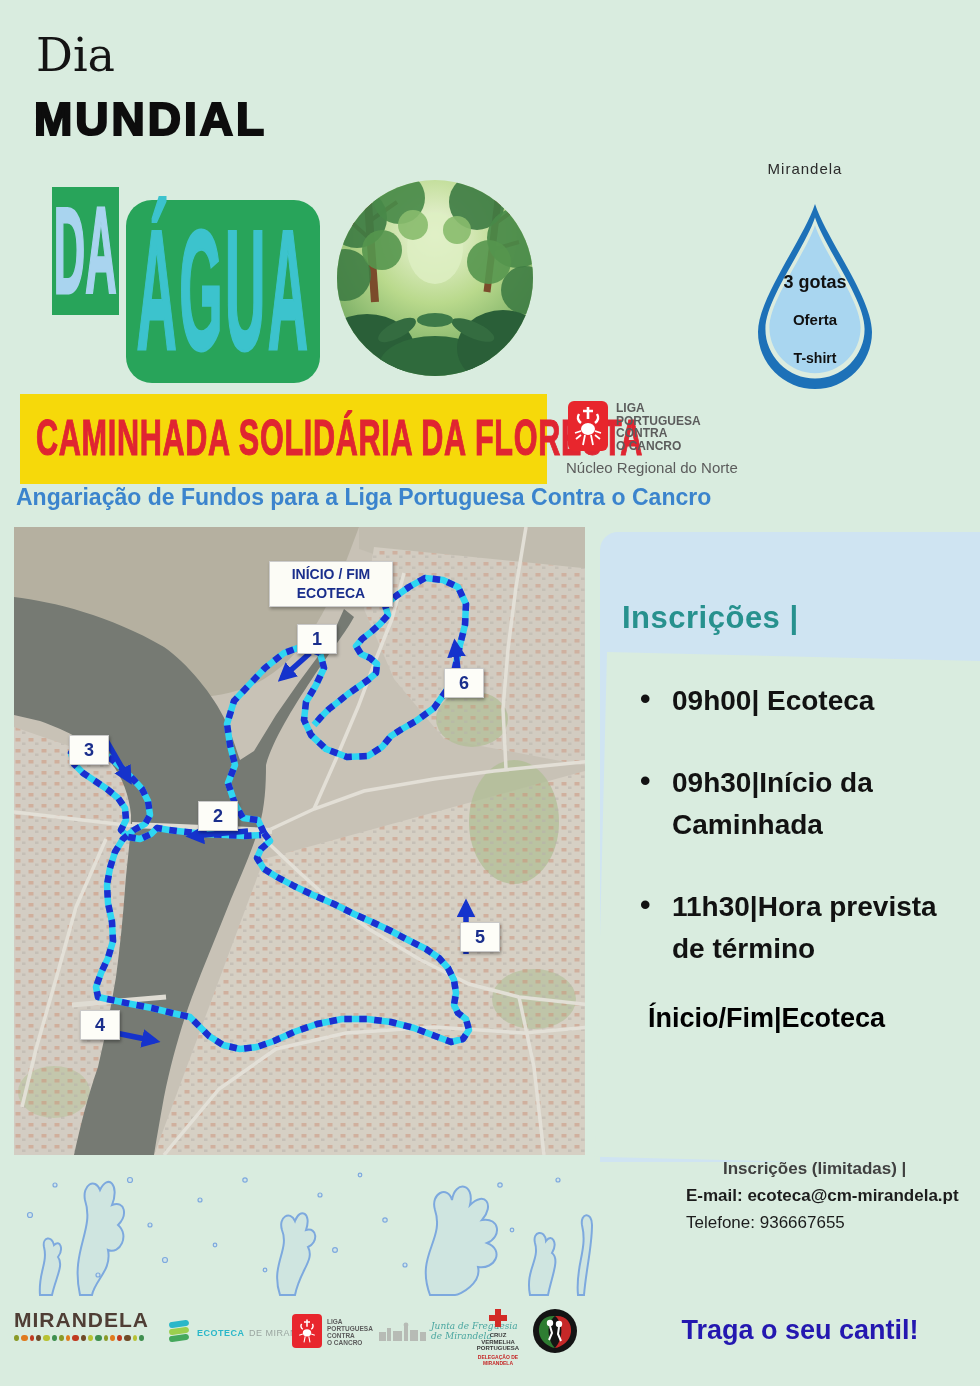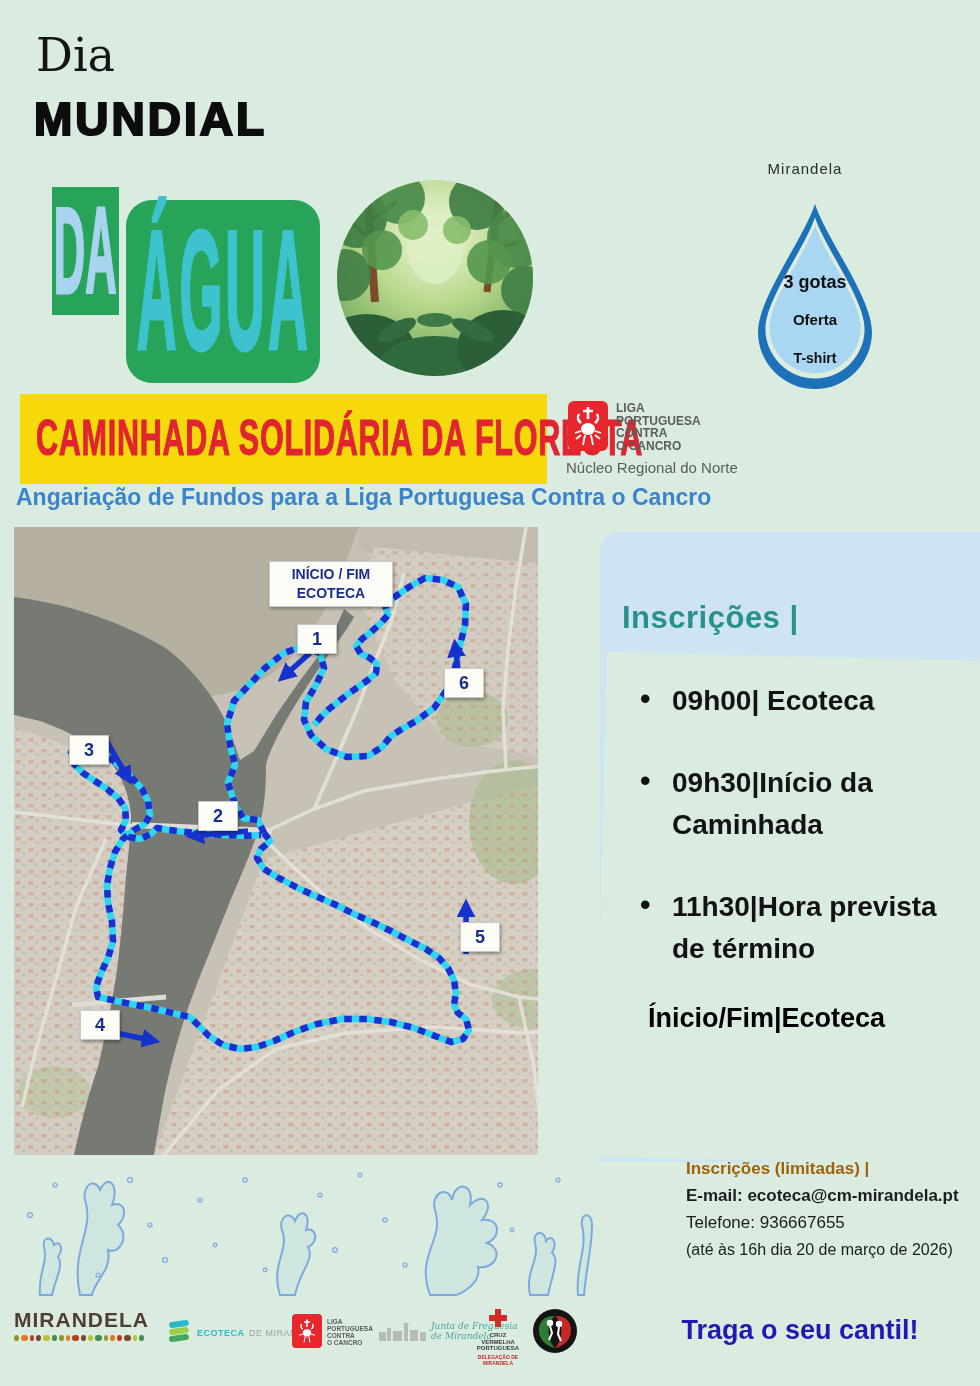--- a/index.html
+++ b/index.html
@@ -41,42 +41,42 @@
 
   
   .liga-sq{left:568px;top:401px;width:40px;height:50px;background:#e8262d;border-radius:6px;
            display:flex;align-items:center;justify-content:center;}
   .liga-tx{left:616px;top:402px;font-size:12px;line-height:12.5px;color:#5c5c5c;font-weight:600;}
   .liga-sub{left:566px;top:459px;font-size:15px;color:#5c5c5c;}
 
   .subtitle{left:16px;top:484px;width:700px;font-size:23px;font-weight:700;color:#3b84cd;}
 
   
-  .map{left:14px;top:527px;width:524px;height:628px;background:#c2410c;overflow:hidden;}
+  .map{left:14px;top:527px;width:571px;height:628px;background:#c2410c;overflow:hidden;}
   .m-box{position:absolute;width:38px;height:28px;background:#fdfdf8;border:1px solid #c9c9c9;
          box-shadow:1px 2px 3px rgba(0,0,0,.35);display:flex;align-items:center;justify-content:center;
          font-size:18px;font-weight:700;color:#1a2e8c;}
   .m-label{position:absolute;left:255px;top:34px;width:122px;background:#fcfcf6;border:1px solid #cccccc;
          box-shadow:1px 2px 3px rgba(0,0,0,.3);text-align:center;font-size:14px;line-height:19px;
          font-weight:700;color:#1a2e8c;padding:3px 0;}
 
   
   .panel{left:600px;top:532px;width:380px;height:630px;background:#cfe4f2;border-radius:18px 0 0 0;}
   .tilt{left:607px;top:652px;width:420px;height:505px;background:#d9ecdf;transform:rotate(1.4deg);
         transform-origin:top left;}
   .prog-h{left:622px;top:600px;font-size:31px;font-weight:700;color:#27918e;letter-spacing:.5px;}
   .sched{left:640px;top:680px;width:312px;list-style:none;margin:0;padding:0;}
   .sched li{position:relative;padding-left:32px;margin-bottom:40px;font-size:28px;line-height:42px;
             font-weight:700;color:#121212;}
   .sched li::before{content:"•";position:absolute;left:0;top:-2px;font-size:30px;}
   .startend{left:648px;top:1003px;font-size:27px;font-weight:700;color:#000000;}
 
   
   .insc{left:686px;top:1155px;font-size:17px;line-height:27px;color:#1c1c1c;}
-  .insc .h{color:#a16207;font-weight:700;}
+  .insc .h{color:#404040;font-weight:700;margin-left:37px;}
   .insc .b{font-weight:700;}
   .insc .small{font-size:16px;}
 
   .cta{left:660px;top:1315px;width:280px;text-align:center;font-size:27px;font-weight:700;color:#2418b0;}
 
   
   .splash{left:0;top:1155px;width:600px;height:145px;}
 
   
   .lg-mir{left:14px;top:1308px;width:130px;}
@@ -298,21 +298,20 @@
     <li>09h00| Ecoteca</li>
     <li>09h30|Início da Caminhada</li>
     <li>11h30|Hora prevista de término</li>
   </ul>
   <div class="abs startend">Ínicio/Fim|Ecoteca</div>
 
   <div class="abs insc">
     <div class="h">Inscrições (limitadas) |</div>
     <div class="b">E-mail: ecoteca@cm-mirandela.pt</div>
     <div>Telefone: 936667655</div>
-    <div class="small">(até às 16h dia 20 de março de 2026)</div>
   </div>
 
   <div class="abs splash">
     <svg width="600" height="145" viewBox="0 0 600 145" opacity="0.85">
       <g stroke="#6e9ede" stroke-width="2" fill="rgba(150,185,235,0.16)">
         <path d="M80,140 C70,95 95,75 85,45 C82,30 95,22 100,35 C108,18 120,30 112,50 C125,45 128,60 118,70 C130,80 120,100 108,95 C112,115 95,125 92,140 Z"></path>
         <path d="M40,140 C38,118 48,108 44,92 C42,82 52,80 54,90 C60,84 64,94 58,102 C64,110 56,122 52,140 Z"></path>
         <path d="M280,140 C270,110 290,95 282,75 C278,62 290,55 295,66 C300,52 312,58 306,75 C318,72 318,88 308,92 C315,105 300,115 295,140 Z"></path>
         <path d="M430,140 C415,100 445,85 435,55 C430,38 448,30 452,45 C455,25 475,28 470,50 C485,35 495,50 482,65 C500,62 502,82 487,88 C505,95 495,115 478,112 C482,128 460,140 455,140 Z"></path>
         <path d="M530,140 C525,115 540,105 535,88 C532,76 545,74 546,86 C552,78 558,88 552,98 C560,104 552,120 548,140 Z"></path>

